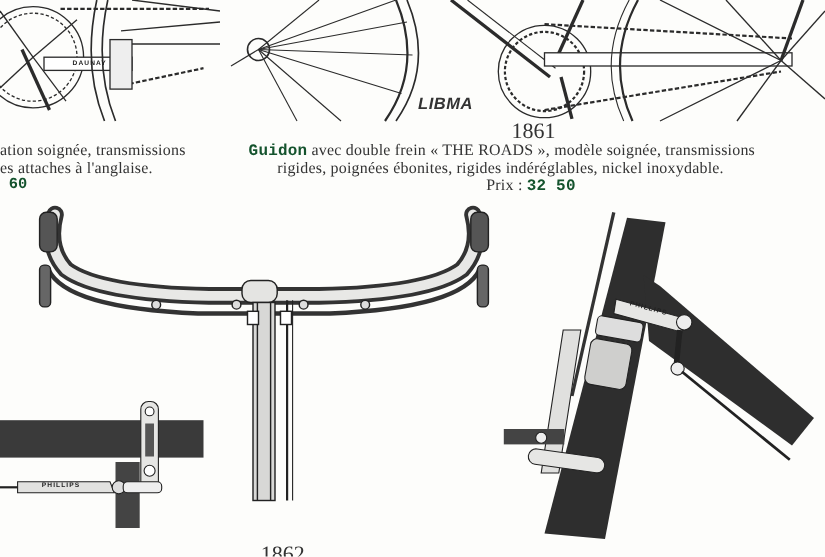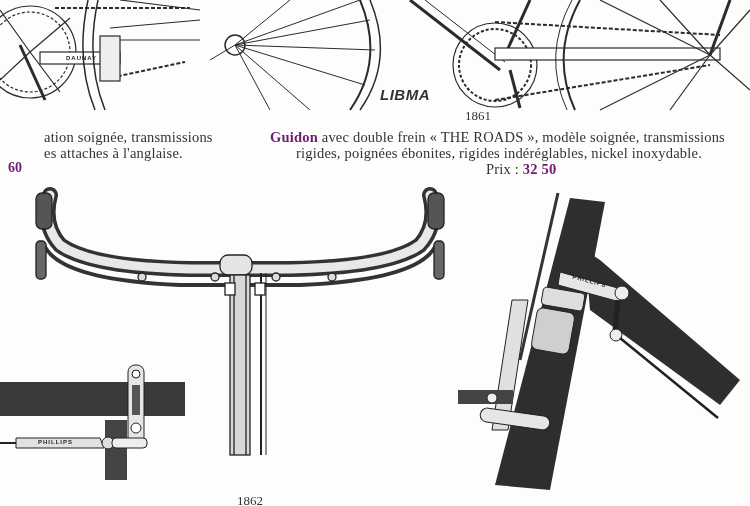--- a/index.html
+++ b/index.html
@@ -1,21 +1,21 @@
 <!DOCTYPE html>
 <html><head>
   <meta charset="utf-8">
   <style>
     html, body { margin:0; padding:0; }
     body { width:750px; height:506px; background:#fdfdfb; position:relative; overflow:hidden; font-family:"Liberation Serif","DejaVu Serif",serif; color:#2a2a2a; }
     .abs { position:absolute; }
     svg { position:absolute; overflow:visible; }
-    .cap { font-size:14.5px; line-height:16px; white-space:nowrap; letter-spacing:0.2px; color:#333;margin-left:44px; }
-    .bold-sans { font-family:Liberation Serif, serif; font-weight:bold; color:#701a75; }
-    .num { font-size:13px; color:#333; }
+    .cap { font-size:14.5px; line-height:16px; white-space:nowrap; letter-spacing:0.2px; color:#333; }
+    .bold-sans { font-family:Liberation Mono, monospace; font-weight:bold; color:#14532d; }
+    .num { font-size:20px; color:#333; }
     .sig { font-family:"Liberation Sans",sans-serif; font-style:italic; font-size:15px; font-weight:bold; color:#333; letter-spacing:0.5px; }
     .engr { font-family:"Liberation Sans",sans-serif; font-size:6px; font-weight:bold; letter-spacing:1px; color:#222; }
   </style>
 </head>
 <body>
 
 <div class="abs" style="left:0;top:0;width:200px;height:110px;">
   <svg width="200" height="110" viewBox="0 0 200 110">
     <g stroke="#2b2b2b" fill="none" stroke-width="1.2">
       <circle cx="30" cy="52" r="46"></circle>

